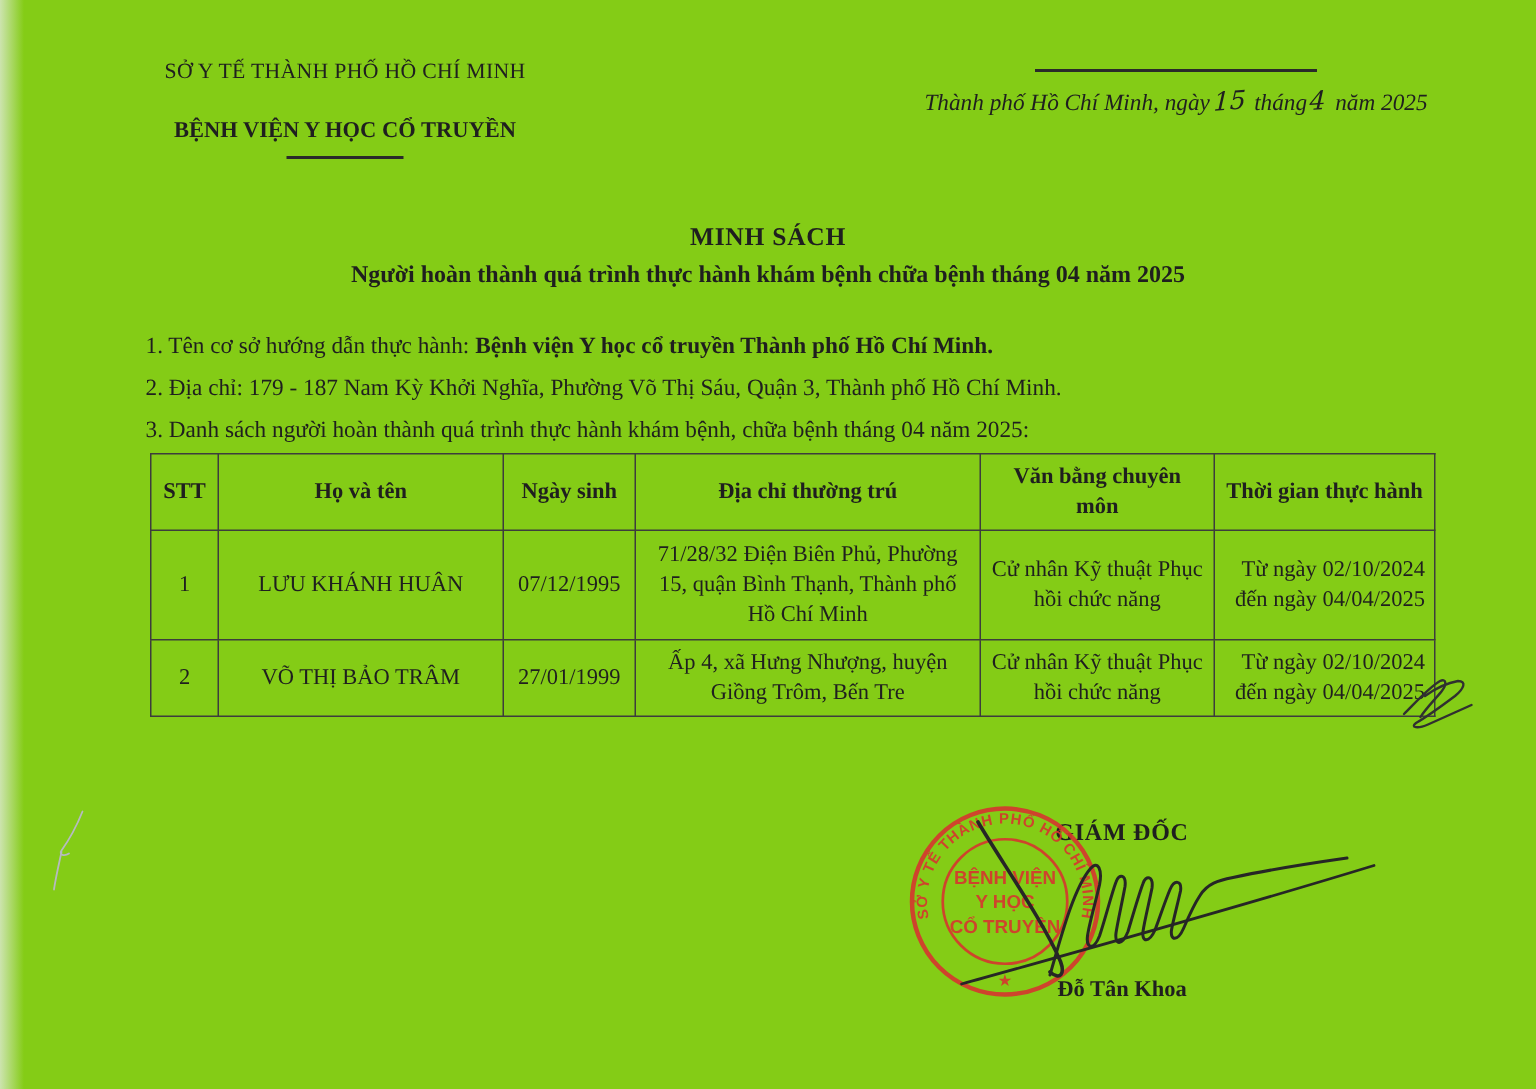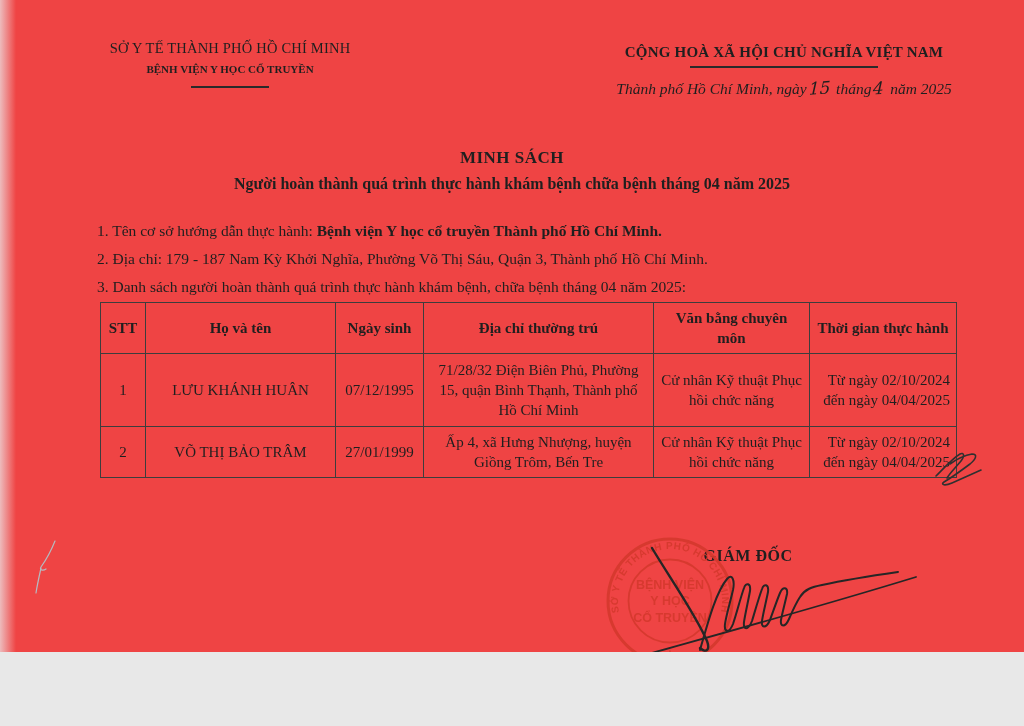--- a/index.html
+++ b/index.html
@@ -1,32 +1,32 @@
 <!DOCTYPE html>
 <html><head>
 <meta charset="utf-8">
 <style>
   html,body{margin:0;padding:0;background:#e8e8e8;}
   .paper{
     position:relative;
-    width:1024px;height:652px;
-    background:#ef4444;
+    width:1024px;height:726px;
+    background:#84cc16;
     font-family:"Liberation Serif", serif;
     color:#1f1f1f;
     overflow:hidden;
   }
   .paper::before{ 
     content:"";position:absolute;left:0;top:0;width:16px;height:100%;
     background:linear-gradient(90deg,#eceef0,rgba(255,255,255,0));opacity:.7;
   }
 
   
   .hdr-left{position:absolute;left:62px;top:38px;width:336px;text-align:center;line-height:20px;}
   .hdr-left .l1{font-size:14.5px;letter-spacing:.2px;}
-  .hdr-left .l2{font-size:11px;font-weight:bold;margin-top:1px;}
+  .hdr-left .l2{font-size:15px;font-weight:bold;margin-top:19px;}
   .hdr-left .rule{width:78px;border-top:2px solid #2a2a2a;margin:7px auto 0;}
 
   .hdr-right{position:absolute;left:596px;top:42px;width:376px;text-align:center;line-height:20px;}
   .hdr-right .l1{font-size:15px;font-weight:bold;letter-spacing:.2px;}
   .hdr-right .l2{font-size:15.5px;font-weight:bold;margin-top:2px;}
   .hdr-right .rule{width:188px;border-top:2px solid #2a2a2a;margin:4px auto 0;}
   .dateline{margin-top:10px;font-style:italic;font-size:15.5px;white-space:nowrap;}
   .hand{font-family:"DejaVu Serif", serif;font-style:italic;font-size:17px;display:inline-block;transform:rotate(-4deg) skewX(-6deg);margin:0 2px;}
 
   
@@ -69,21 +69,20 @@
 
 <div class="paper">
 
   <div class="hdr-left">
     <div class="l1">SỞ Y TẾ THÀNH PHỐ HỒ CHÍ MINH</div>
     <div class="l2">BỆNH VIỆN Y HỌC CỔ TRUYỀN</div>
     <div class="rule"></div>
   </div>
 
   <div class="hdr-right">
-    <div class="l1">CỘNG HOÀ XÃ HỘI CHỦ NGHĨA VIỆT NAM</div>
     <div class="rule"></div>
     <div class="dateline"><span>Thành phố Hồ Chí Minh, ngày</span><span class="hand">15</span> <span>tháng</span><span class="hand">4</span>&nbsp;<span>năm 2025</span></div>
   </div>
 
   <div class="title-block">
     <div class="t1">MINH SÁCH</div>
     <div class="t2">Người hoàn thành quá trình thực hành khám bệnh chữa bệnh tháng 04 năm 2025</div>
   </div>
 
   <div class="items">

